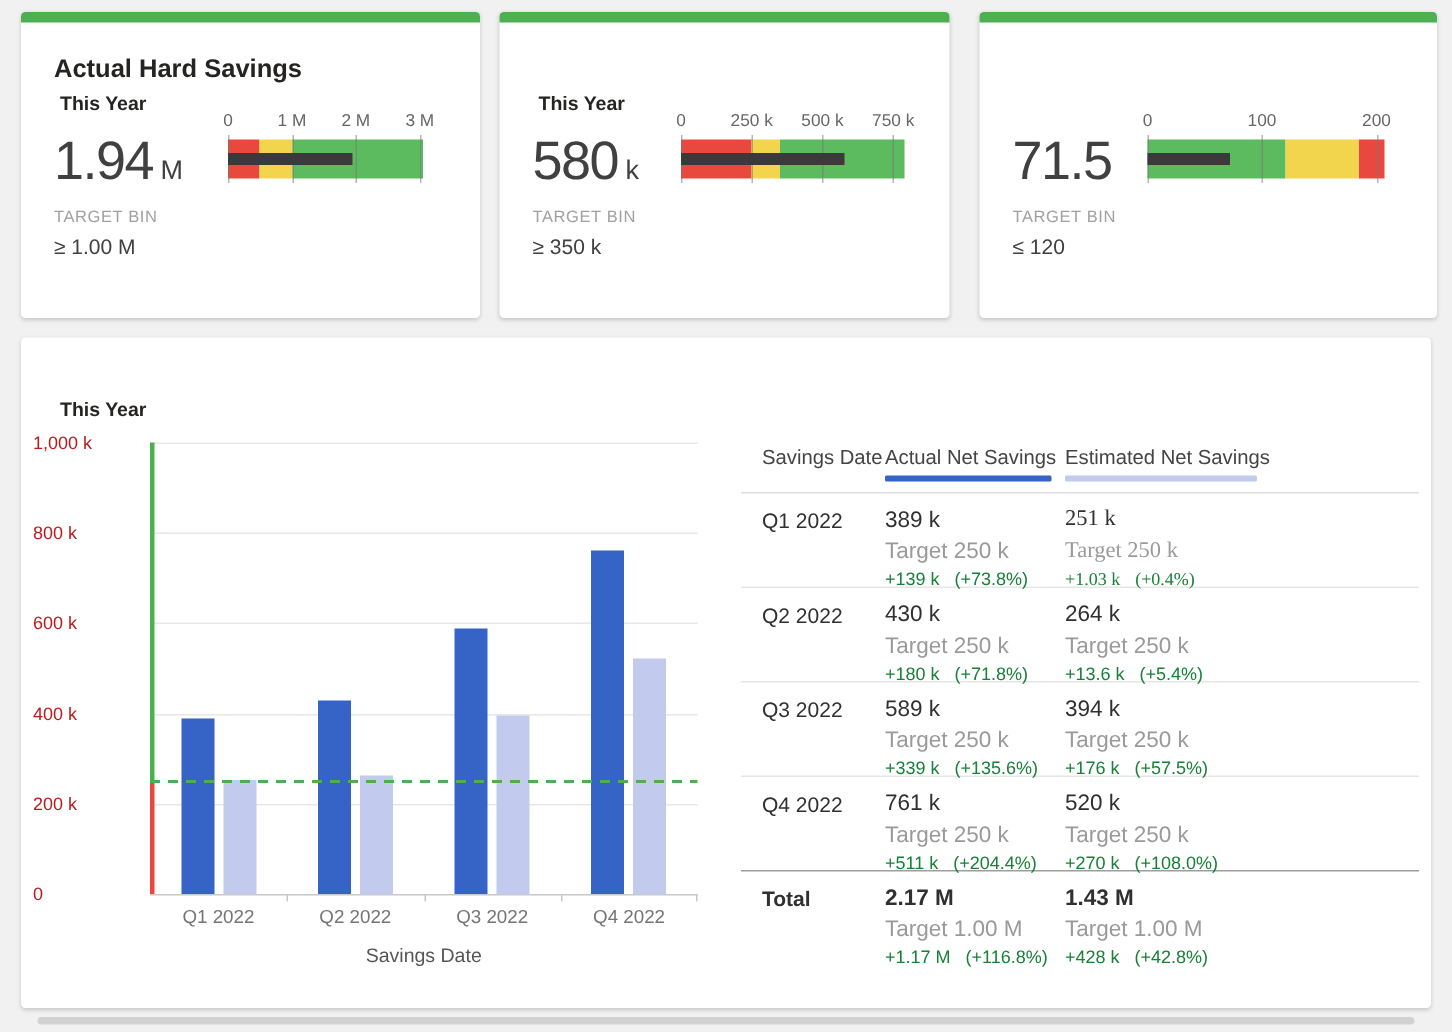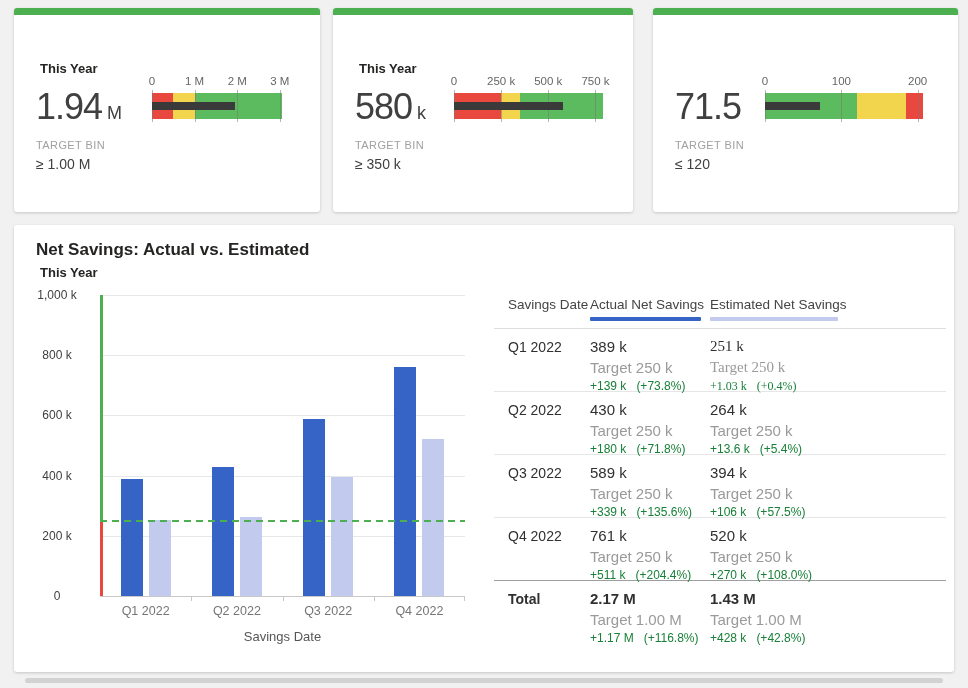--- a/index.html
+++ b/index.html
@@ -26,21 +26,21 @@
 
   
   .panel{position:absolute;left:14px;top:225px;width:940px;height:447px;background:#fff;
          border-radius:3px;box-shadow:0 1px 3px rgba(0,0,0,.18)}
   .panel-title{position:absolute;left:22px;top:15px;font-size:17px;font-weight:700;color:#252423}
   .panel-subtitle{position:absolute;left:26px;top:40px;font-size:13px;font-weight:700;color:#252423}
 
   
   .plot{position:absolute;left:86px;top:70px;width:365px;height:302px;border-bottom:1px solid #c8c8c8}
   .gridline{position:absolute;left:0;width:100%;height:1px;background:#e7e7e7}
-  .ylabel{position:absolute;left:-78px;width:70px;text-align:center;font-size:12px;color:#404040}
+  .ylabel{position:absolute;left:-78px;width:70px;text-align:left;font-size:12px;color:#b91c1c}
   .yaxis-seg{position:absolute;left:0;width:3px;z-index:4}
   .bar{position:absolute;width:22px;z-index:3}
   .target-line{position:absolute;left:0;width:100%;height:2px;z-index:5;
                background:repeating-linear-gradient(90deg,#4caf50 0 7px,transparent 7px 12px)}
   .xtick{position:absolute;top:100%;width:1px;height:5px;background:#c8c8c8}
   .xlabel{position:absolute;top:calc(100% + 8px);width:90px;text-align:center;font-size:12.5px;color:#757575;white-space:nowrap}
   .xaxis-title{position:absolute;left:86px;top:404px;width:365px;text-align:center;font-size:13px;color:#555}
 
   
   .ntable{position:absolute;left:480px;top:70px;width:452px}
@@ -60,20 +60,21 @@
   .cell-var .pct{margin-left:10px}
 
   
   .hscrollbar{position:absolute;left:25px;top:678px;width:918px;height:5px;background:#d2d2d2;border-radius:3px}
 </style>
 </head>
 <body>
 
 <div class="card" style="left:14px;width:306px">
   <div class="card-topbar" style="background: rgb(76, 175, 80);"></div>
+  <div class="card-title">Actual Hard Savings</div>
   <div class="card-subtitle">This Year</div>
   <div class="kpi-value"><span>1.94</span><span class="kpi-unit">M</span></div>
   <div class="bullet" style="left:138px;width:130px">
       <div class="bullet-axis">
         <span class="tick-label" style="left: 0%;">0</span>
         <span class="tick-label" style="left: 32.7869%;">1 M</span>
         <span class="tick-label" style="left: 65.5738%;">2 M</span>
         <span class="tick-label" style="left: 98.3607%;">3 M</span>
       </div>
       <div class="bullet-bar">
@@ -134,21 +135,20 @@
         <div class="tickline" style="left: 48.3092%;"></div>
         <div class="tickline" style="left: 96.6184%;"></div>
         <div class="measure" style="width: 34.5411%;"></div>
       </div>
     </div>
   <div class="tb-label">TARGET BIN</div>
   <div class="tb-value">≤ 120</div>
 </div>
 
 <div class="panel">
-  <div class="panel-title">Net Savings: Actual vs. Estimated</div>
   <div class="panel-subtitle">This Year</div>
 
   <div class="plot" id="plot">
       <div class="ylabel" style="top: 294px;">0</div>
       <div class="gridline" style="top: 240.8px;"></div>
       <div class="ylabel" style="top: 233.8px;">200 k</div>
       <div class="gridline" style="top: 180.6px;"></div>
       <div class="ylabel" style="top: 173.6px;">400 k</div>
       <div class="gridline" style="top: 120.4px;"></div>
       <div class="ylabel" style="top: 113.4px;">600 k</div>
@@ -216,21 +216,21 @@
         <div class="trow">
           <div class="td-date">Q3 2022</div>
           <div class="cell" style="left: 96px;">
             <div class="cell-value">589 k</div>
             <div class="cell-target">Target 250 k</div>
             <div class="cell-var"><span>+339 k</span><span class="pct">(+135.6%)</span></div>
           </div>
           <div class="cell" style="left: 216px;">
             <div class="cell-value">394 k</div>
             <div class="cell-target">Target 250 k</div>
-            <div class="cell-var"><span>+106 k</span><span class="pct">(+57.5%)</span></div>
+            <div class="cell-var"><span>+176 k</span><span class="pct">(+57.5%)</span></div>
           </div>
         </div>
         <div class="trow last-data">
           <div class="td-date">Q4 2022</div>
           <div class="cell" style="left: 96px;">
             <div class="cell-value">761 k</div>
             <div class="cell-target">Target 250 k</div>
             <div class="cell-var"><span>+511 k</span><span class="pct">(+204.4%)</span></div>
           </div>
           <div class="cell" style="left: 216px;">

